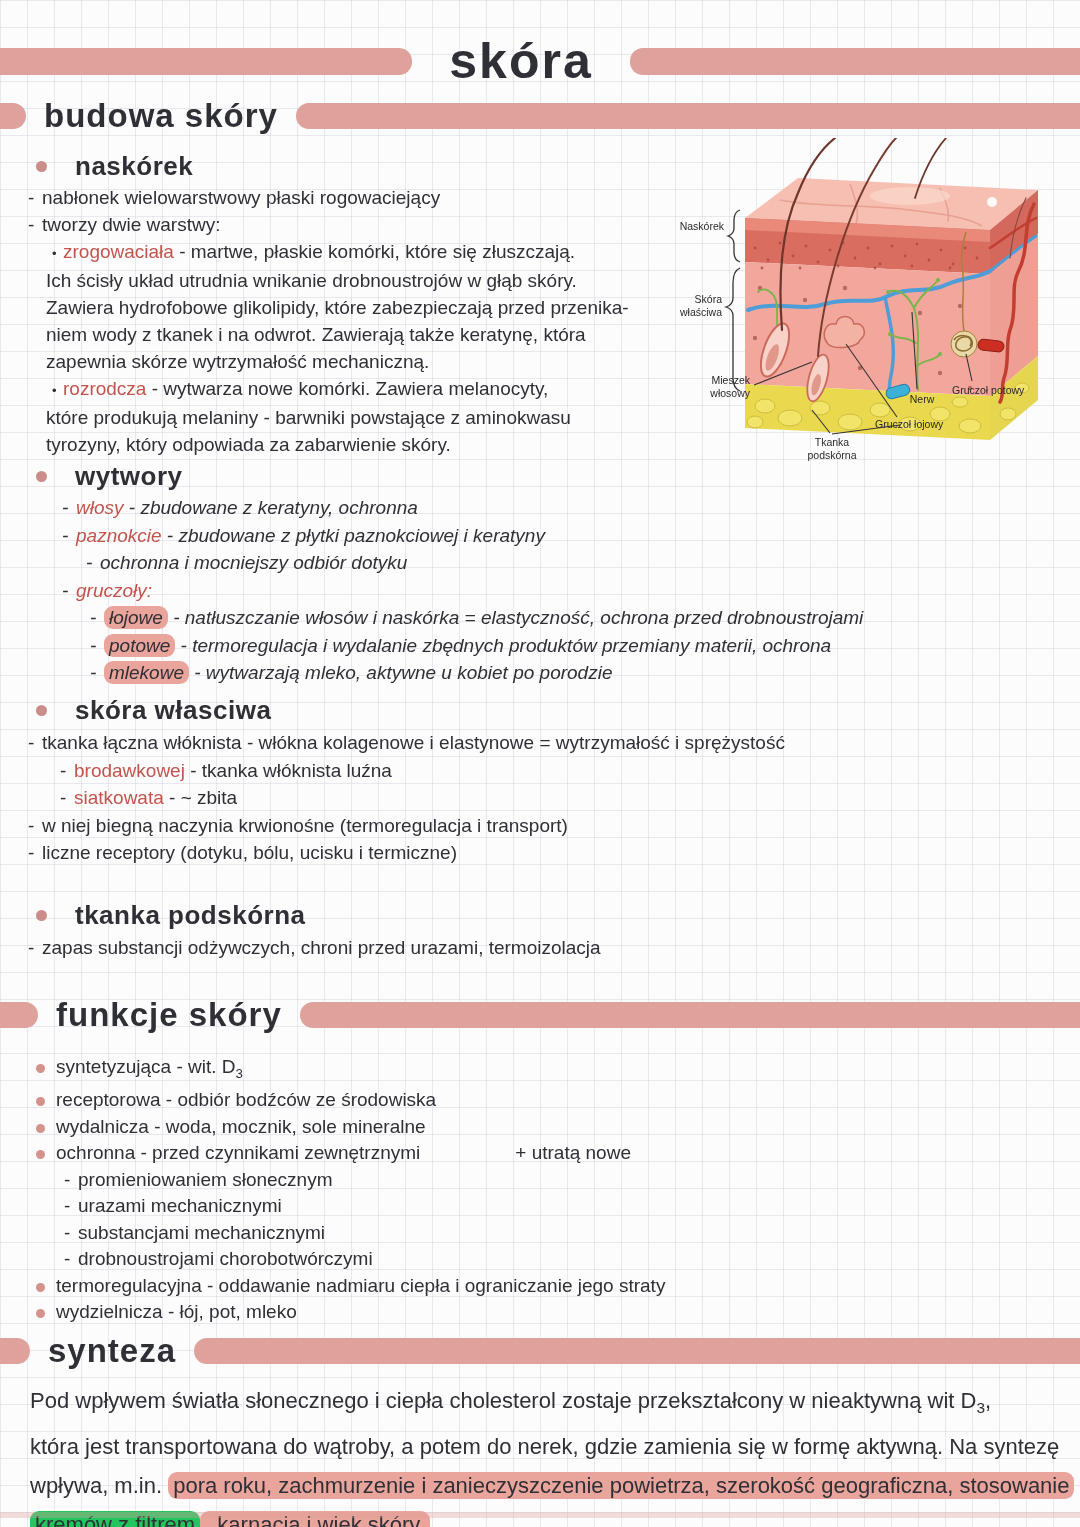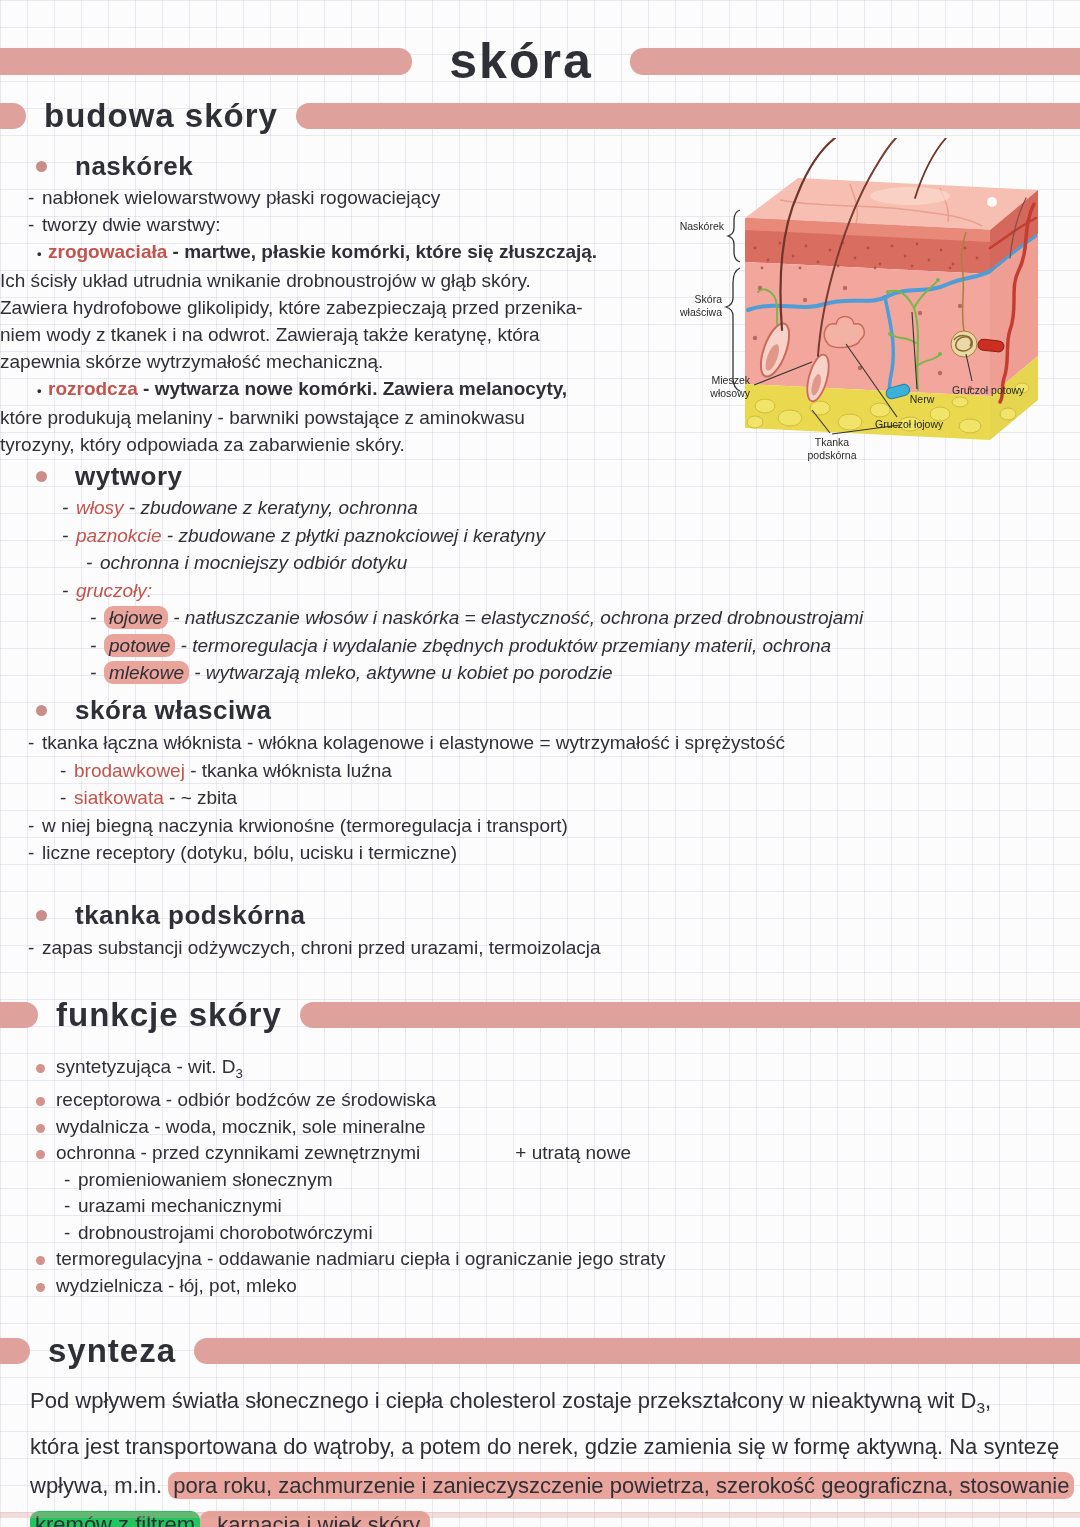--- a/index.html
+++ b/index.html
@@ -40,21 +40,21 @@
   .line{white-space:pre;line-height:27px;font-size:19px;}
   .marker{display:inline-block;color:#2f2f36;}
   .marker-dash{width:14px;}
   .marker-dot{width:11px;font-size:13px;}
   .marker-bullet{width:9px;height:9px;border-radius:50%;background:#d4928c;margin-right:11px;display:inline-block;}
   .seg-red{color:#c2544d;}
   .seg-hl{background:#e9a49c;border-radius:9px;padding:1px 5px;}
   .seg-hlblue{background:#22c55e;border-radius:9px;padding:1px 5px;}
   .seg-sub{vertical-align:sub;font-size:.7em;}
   .seg-plus{margin-left:95px;}
-  .blk-naskorek{top:184px;} .blk-naskorek .ind0{padding-left:28px;} .blk-naskorek .ind1{padding-left:37px;font-weight:bold;} .blk-naskorek .ind2{}
+  .blk-naskorek{top:184px;} .blk-naskorek .ind0{padding-left:28px;} .blk-naskorek .ind1{padding-left:52px;} .blk-naskorek .ind2{padding-left:46px;}
   .blk-wytwory{top:494px;} .blk-wytwory .ind0{padding-left:62px;} .blk-wytwory .ind1{padding-left:86px;} .blk-wytwory .ind2{padding-left:90px;}
   .blk-wytwory .line{line-height:27.5px;font-style:italic;}
   .blk-wlasciwa{top:729px;} .blk-wlasciwa .ind0{padding-left:28px;} .blk-wlasciwa .ind1{padding-left:60px;}
   .blk-wlasciwa .line{line-height:27.5px;}
   .blk-podskorna{top:934px;} .blk-podskorna .ind0{padding-left:28px;}
   .blk-funkcje{top:1054px;} .blk-funkcje .ind0{padding-left:36px;} .blk-funkcje .ind1{padding-left:64px;}
   .blk-funkcje .line{line-height:26.5px;}
   .blk-synteza{top:1381px;} .blk-synteza .ind0{padding-left:30px;}
   .blk-synteza .line{line-height:39px;font-size:22px;}
   
@@ -133,20 +133,21 @@
   <span class="sec-text">funkcje skóry</span>
   <span class="pill pill-r pill-cap-left"></span>
 </div>
 <div class="lines blk-funkcje">
     <div class="line ind0"><span class="marker marker-bullet"></span><span class="seg">syntetyzująca - wit. D</span><span class="seg seg-sub">3</span></div>
     <div class="line ind0"><span class="marker marker-bullet"></span><span class="seg">receptorowa - odbiór bodźców ze środowiska</span></div>
     <div class="line ind0"><span class="marker marker-bullet"></span><span class="seg">wydalnicza - woda, mocznik, sole mineralne</span></div>
     <div class="line ind0"><span class="marker marker-bullet"></span><span class="seg">ochronna - przed czynnikami zewnętrznymi</span><span class="seg seg-plus">+ utratą nowe</span></div>
     <div class="line ind1"><span class="marker marker-dash">-</span><span class="seg">promieniowaniem słonecznym</span></div>
     <div class="line ind1"><span class="marker marker-dash">-</span><span class="seg">urazami mechanicznymi</span></div>
+    <div class="line ind1"><span class="marker marker-dash">-</span><span class="seg">substancjami mechanicznymi</span></div>
     <div class="line ind1"><span class="marker marker-dash">-</span><span class="seg">drobnoustrojami chorobotwórczymi</span></div>
     <div class="line ind0"><span class="marker marker-bullet"></span><span class="seg">termoregulacyjna - oddawanie nadmiaru ciepła i ograniczanie jego straty</span></div>
     <div class="line ind0"><span class="marker marker-bullet"></span><span class="seg">wydzielnicza - łój, pot, mleko</span></div>
   </div>
 
 <div class="hdr-row sec-row row-synteza">
   <span class="pill stub pill-cap-right"></span>
   <span class="sec-text">synteza</span>
   <span class="pill pill-r pill-cap-left"></span>
 </div>

